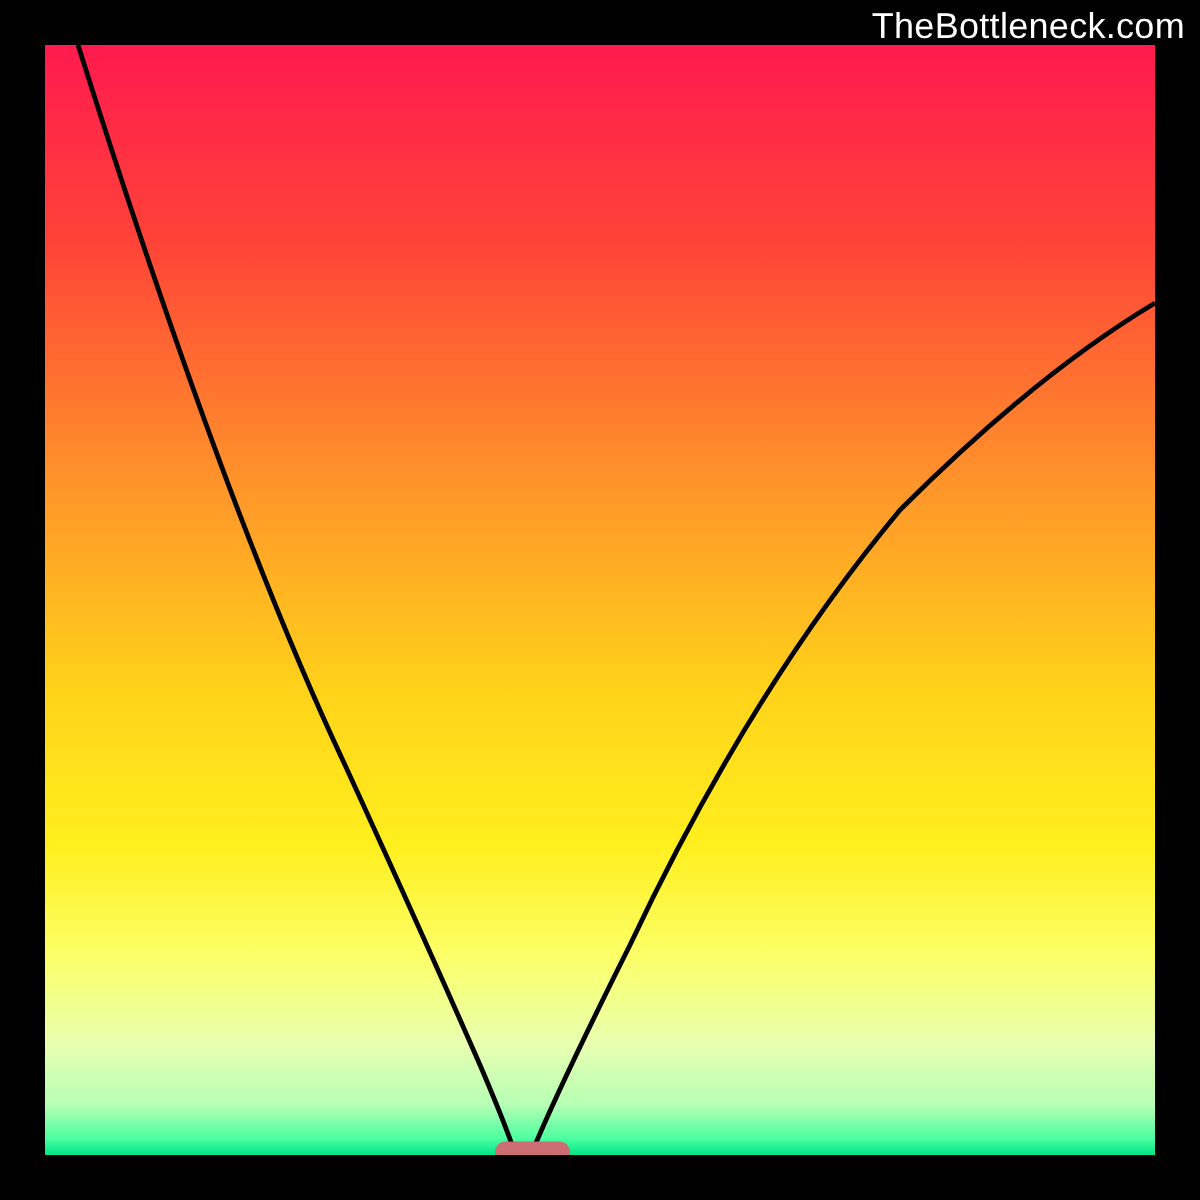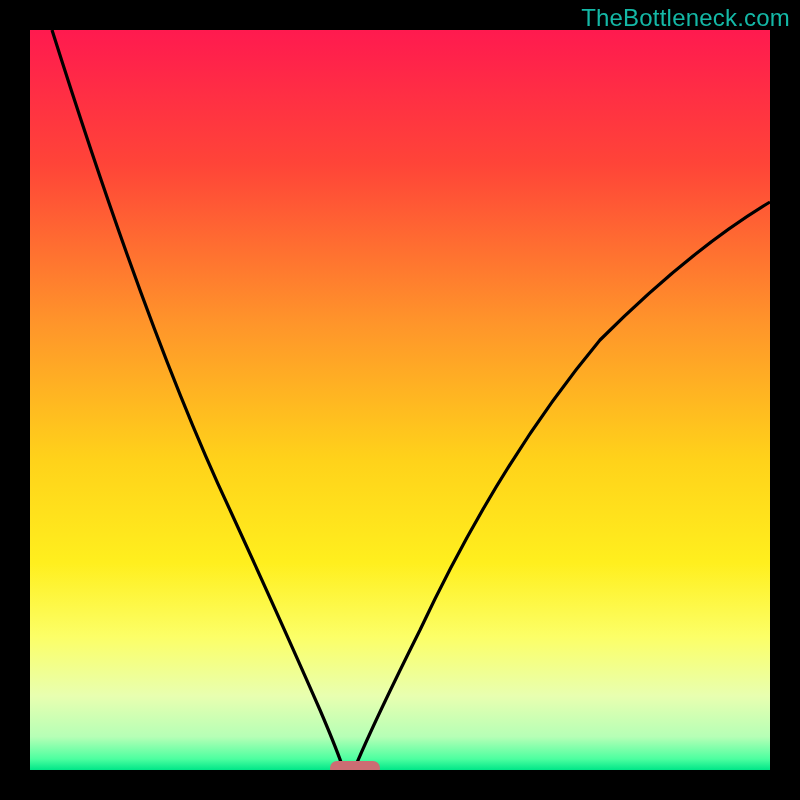--- a/index.html
+++ b/index.html
@@ -26,21 +26,21 @@
     height: 740px;
     overflow: hidden;
   }
   .watermark {
     position: absolute;
     top: 4px;
     right: 10px;
     font-family: Arial, Helvetica, sans-serif;
     font-size: 24px;
     font-weight: 400;
-    color: #14b8a6;
+    color: #ffffff;
     letter-spacing: 0.2px;
     user-select: none;
   }
   .marker {
     position: absolute;
     height: 14px;
     border-radius: 7px;
     background: #cc6d73;
   }
   svg.curves {

